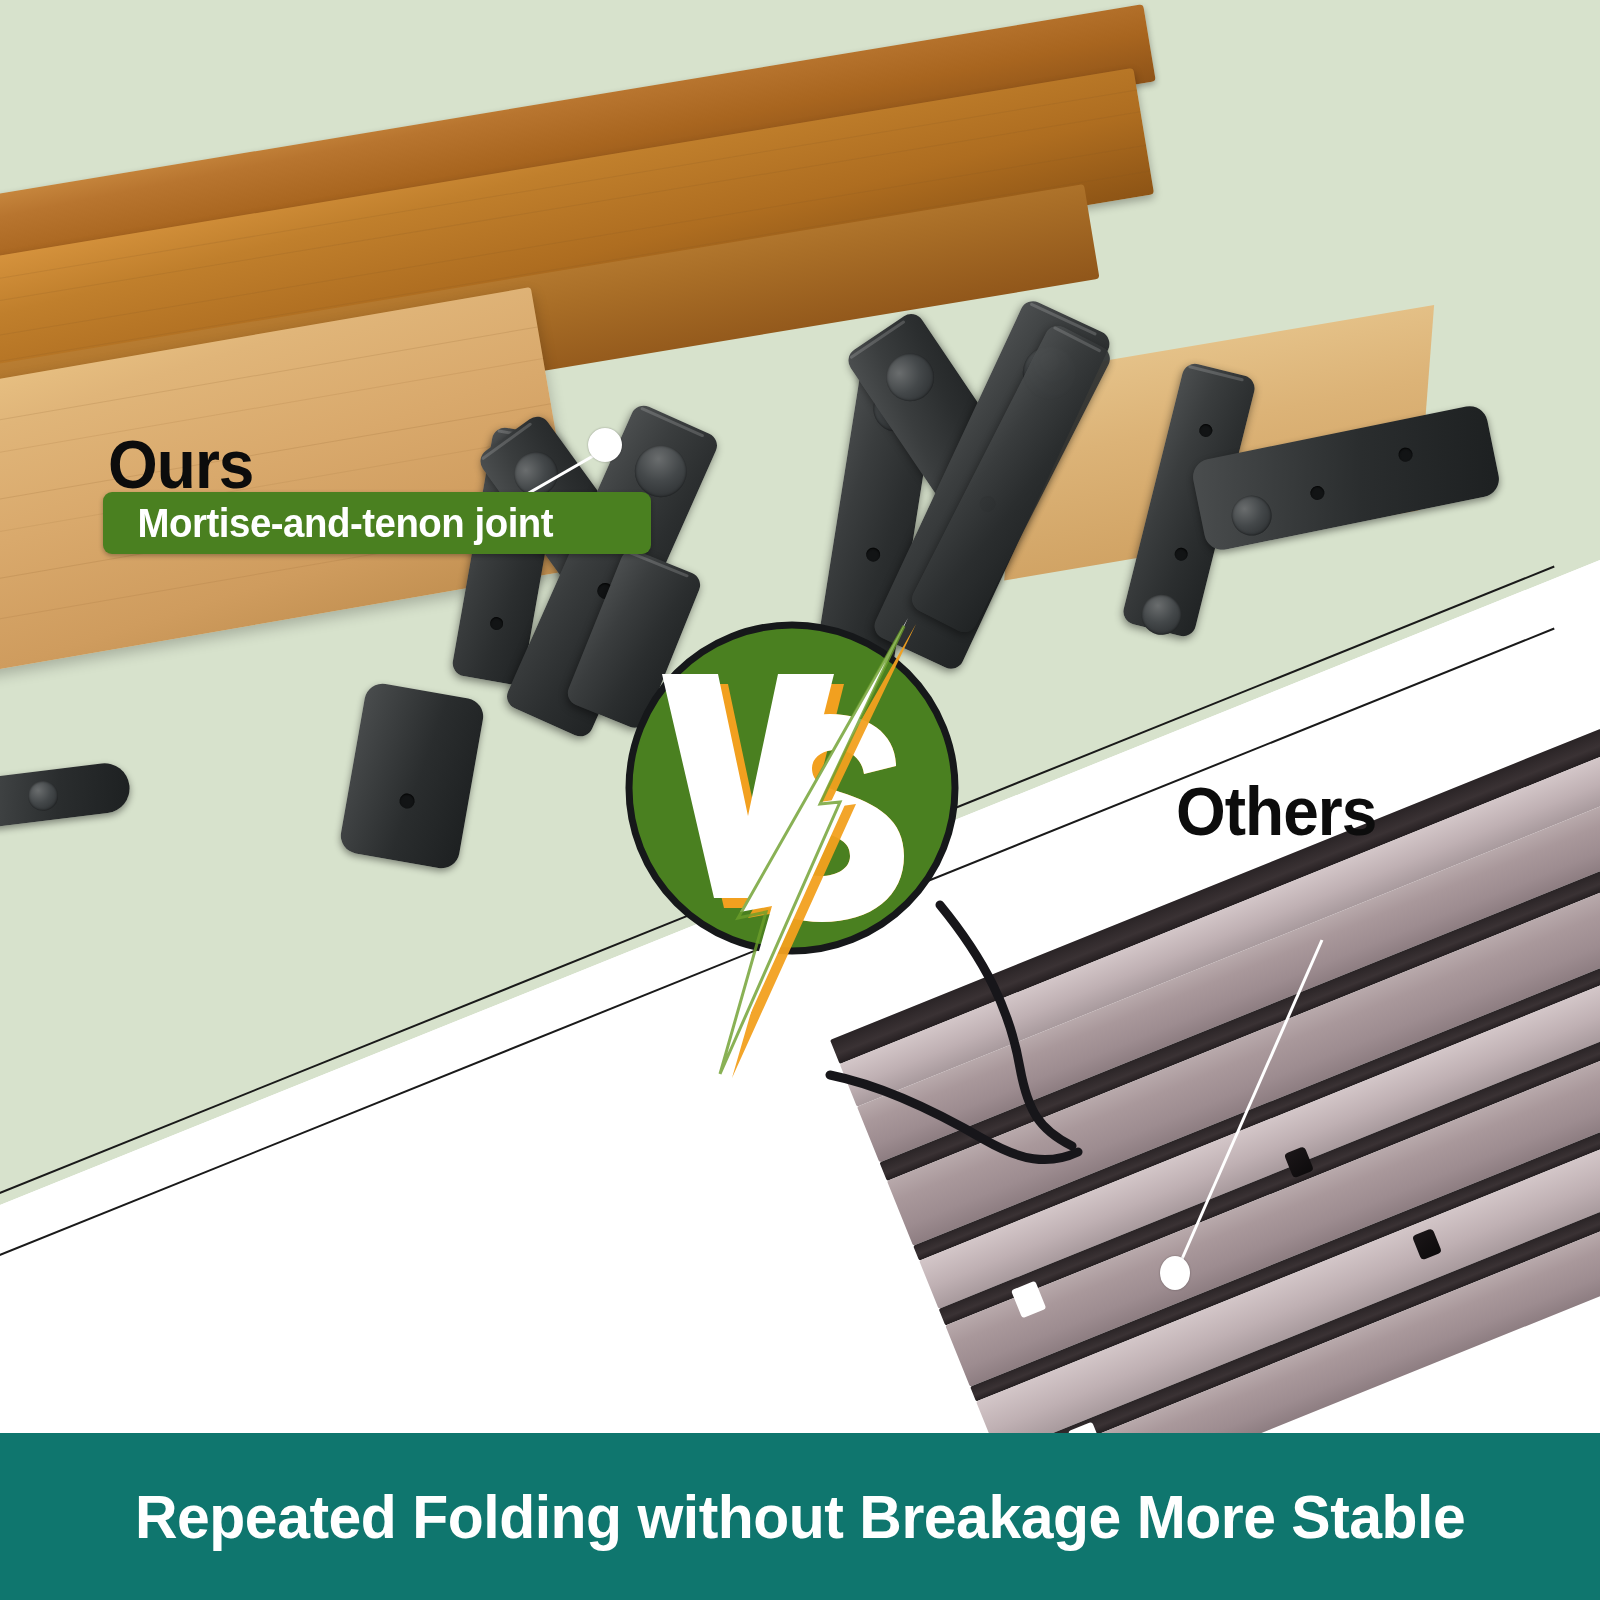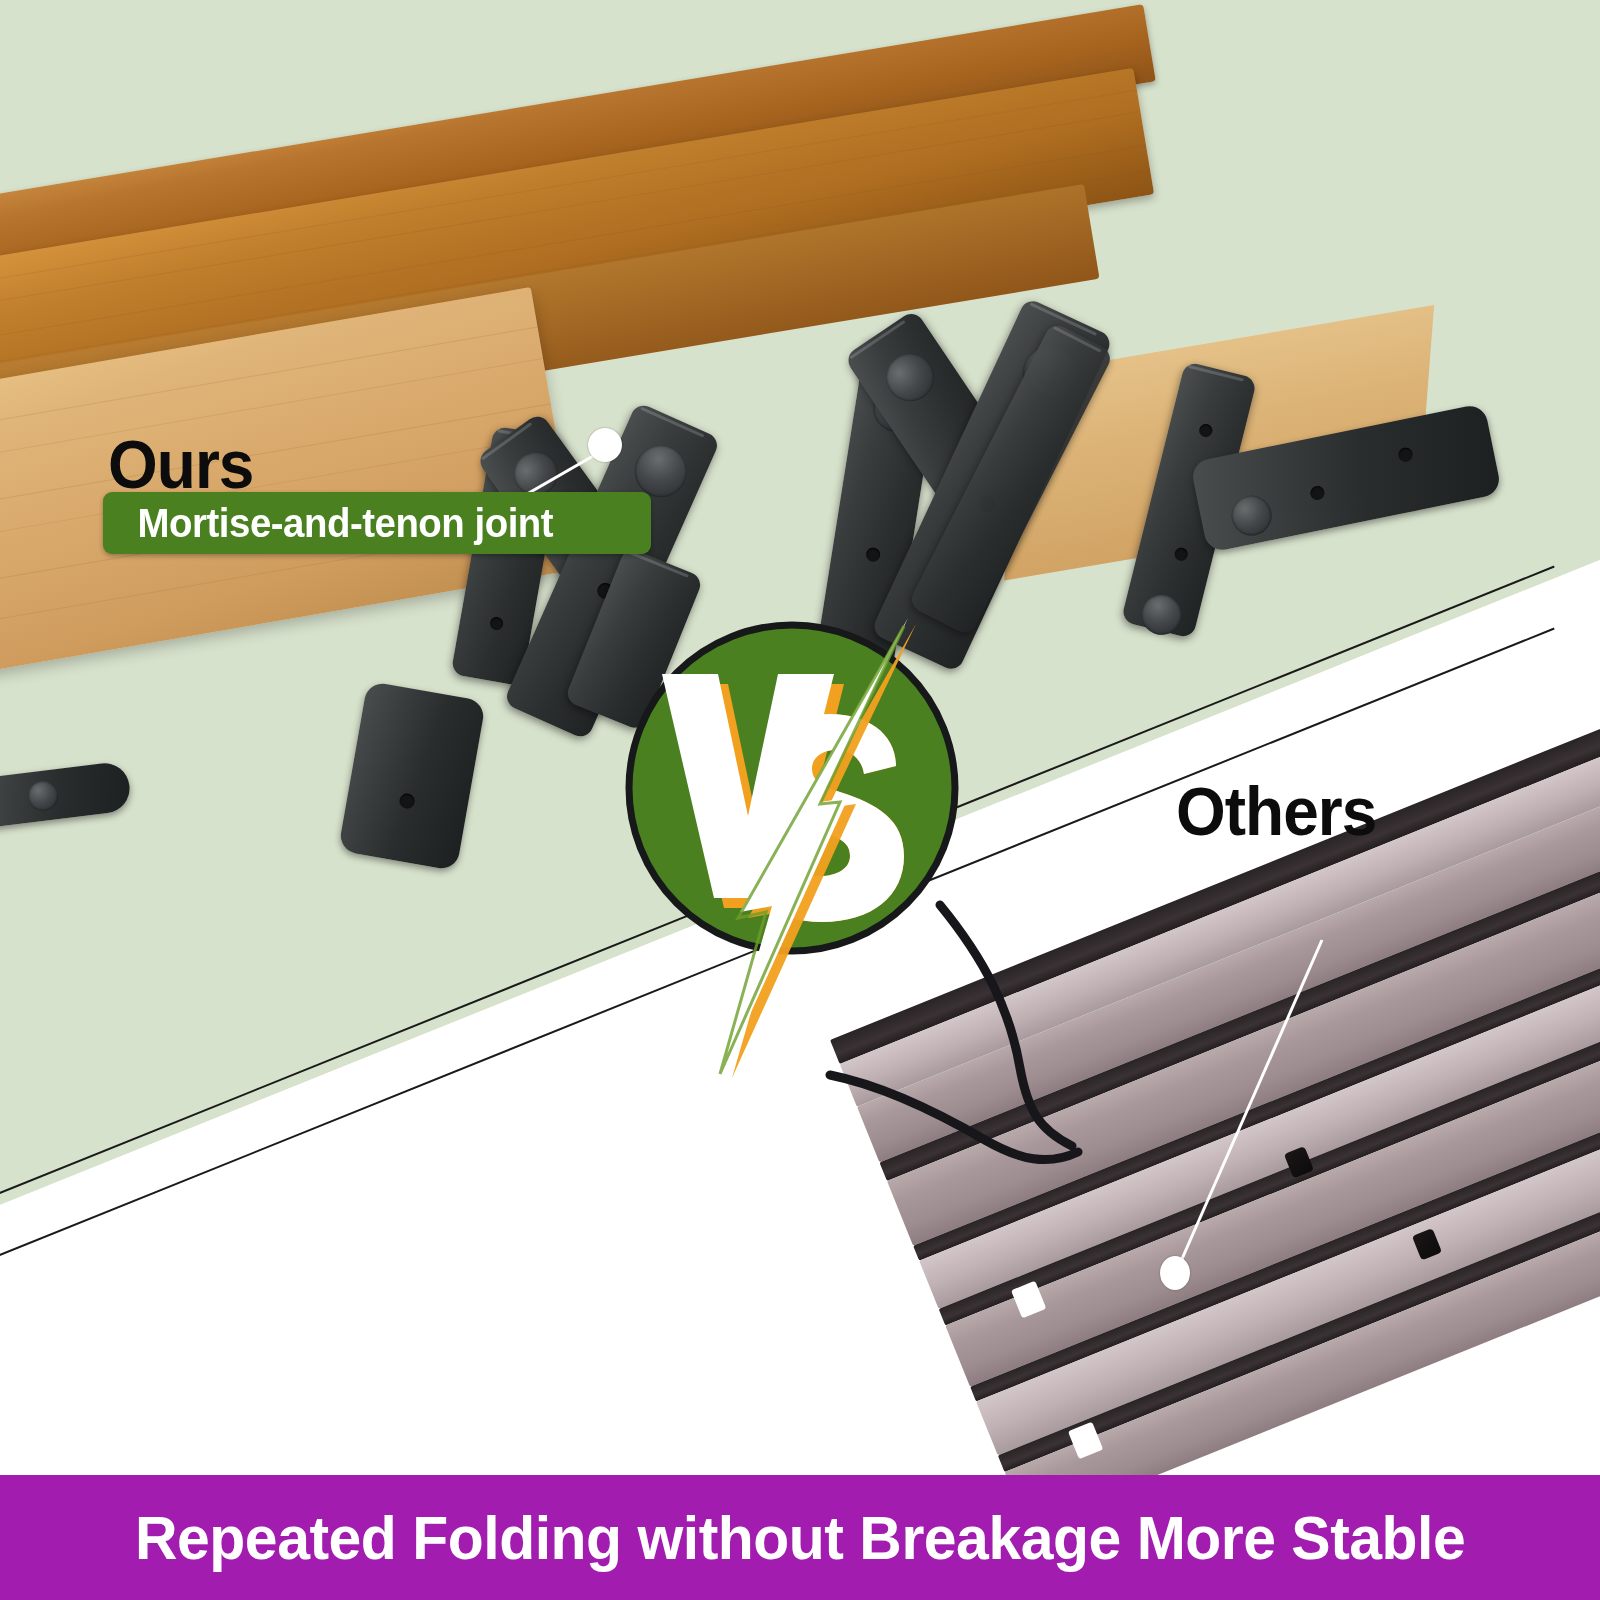--- a/index.html
+++ b/index.html
@@ -102,21 +102,21 @@
   .badge-white span{color:#0a0a0a;font-size:42px;font-weight:700;
     letter-spacing:-.5px;transform:scaleX(.96);white-space:nowrap;}
 
   .lead-dot{position:absolute;border-radius:50%;background:#fff;
     box-shadow:0 0 2px rgba(0,0,0,.35);}
 
   
   .vs-wrap{position:absolute;left:620px;top:612px;width:356px;height:500px;}
 
   
-  .banner{position:absolute;left:0;bottom:0;width:1600px;height:125px;background:#a21caf;
+  .banner{position:absolute;left:0;bottom:0;width:1600px;height:167px;background:#0f766e;
     display:flex;align-items:center;justify-content:center;}
   .banner span{color:#fff;font-size:62px;font-weight:700;letter-spacing:-.5px;
     transform:scaleX(.95);white-space:nowrap;}
 </style>
 </head>
 <body>
 
 <div id="stage">
 
   <div class="bg-green"></div>

